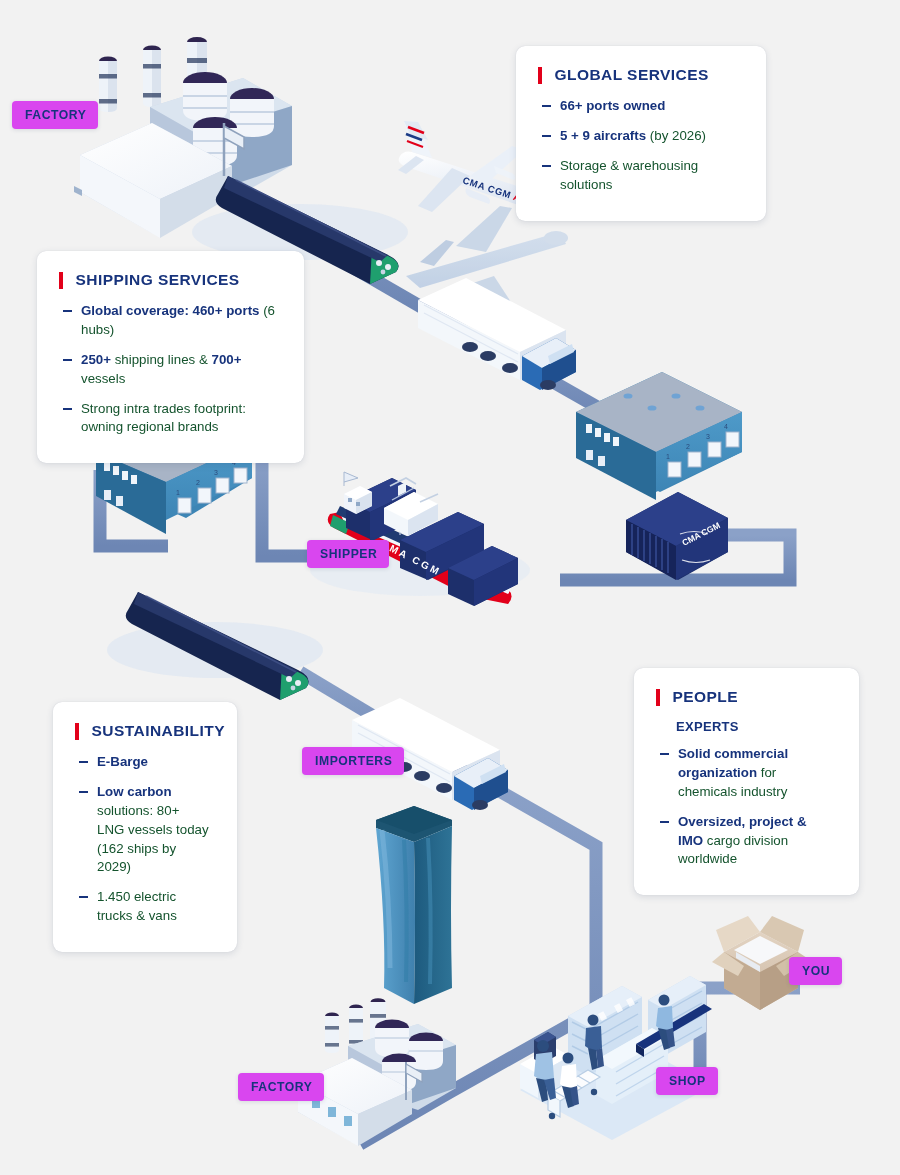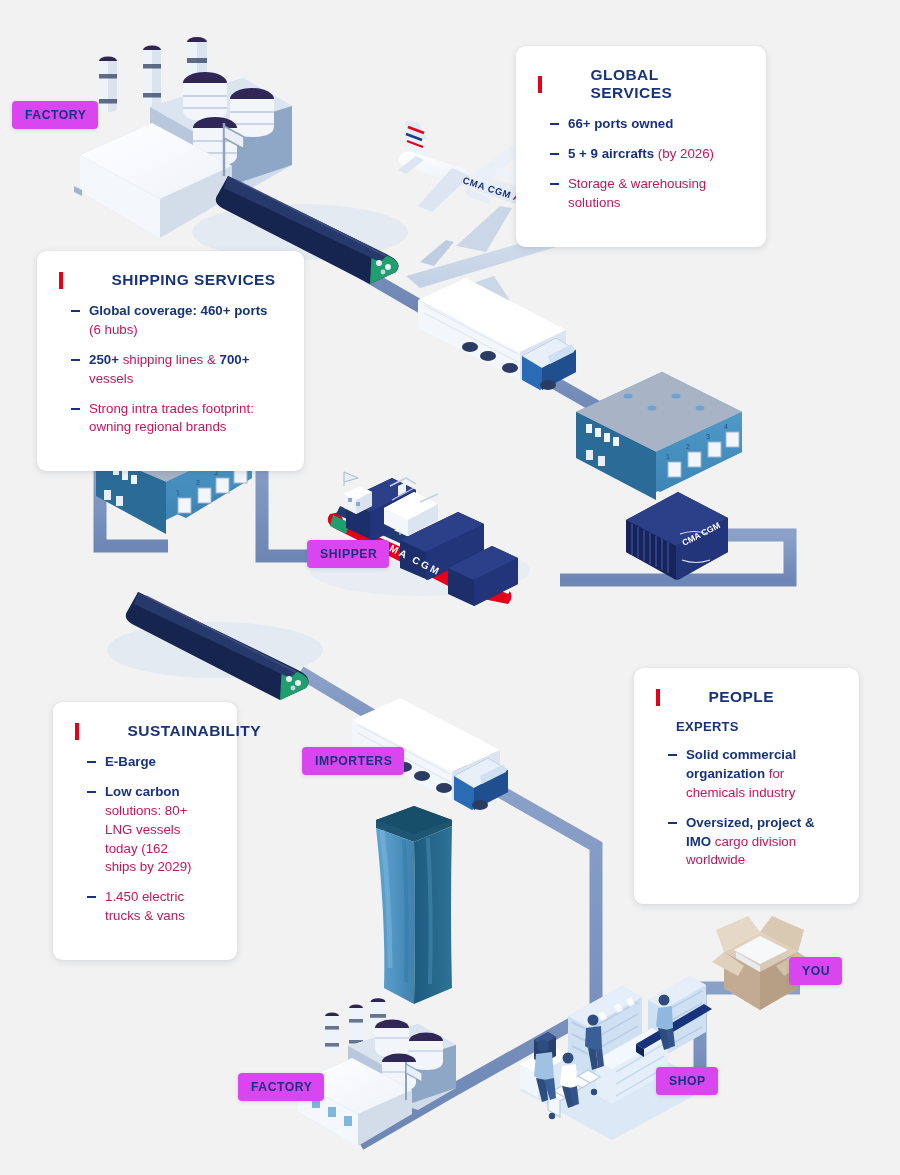--- a/index.html
+++ b/index.html
@@ -21,46 +21,45 @@
     border-radius: 9px;
     box-shadow: 0 2px 7px rgba(40,55,90,.13), 0 0 1px rgba(40,55,90,.18);
     padding: 20px 24px 22px 22px;
     z-index: 40;
   }
   .card-title {
     display: flex; align-items: center;
     font-size: 15.5px; font-weight: bold; letter-spacing: .45px;
     color: #17337c;
     margin-bottom: 13px;
-    gap: 36px;
   }
   .title-bar {
     display:inline-block; width: 3.5px; height: 17px;
     background: #e2001a; margin-right: 13px; flex: none;
   }
   .subhead {
     font-size: 13px; font-weight: bold; color: #17337c;
     letter-spacing:.3px; margin: 0 0 11px 20px;
   }
-  .bullets { margin:12px; padding:0; list-style:none; }
+  .bullets { margin:4px; padding:0; list-style:none; }
   .bullets li {
     position: relative;
     padding-left: 18px;
     margin-bottom: 11px;
     font-size: 13.3px;
     line-height: 1.42;
     color: #2a4b8d;
   }
   .bullets li:last-child { margin-bottom: 0; }
   .bullets li .dash {
     position:absolute; left:0; top:.62em;
     width: 9px; height: 2px; background:#17337c;
   }
   .bullets li b { font-weight: bold; color:#17337c; }
-  .bullets li .lite { font-weight: normal; color:#be185d; }
+  .bullets li .lite { font-weight: normal; color:#14532d; }
 
   #card-global   { left:516px; top:46px;  width:250px; }
   #card-shipping { left:37px;  top:251px; width:267px; }
   #card-sustain  { left:53px;  top:702px; width:184px; }
   #card-people   { left:634px; top:668px; width:225px; }
 
   
   .tag {
     position: absolute;
     background:#d946ef;

